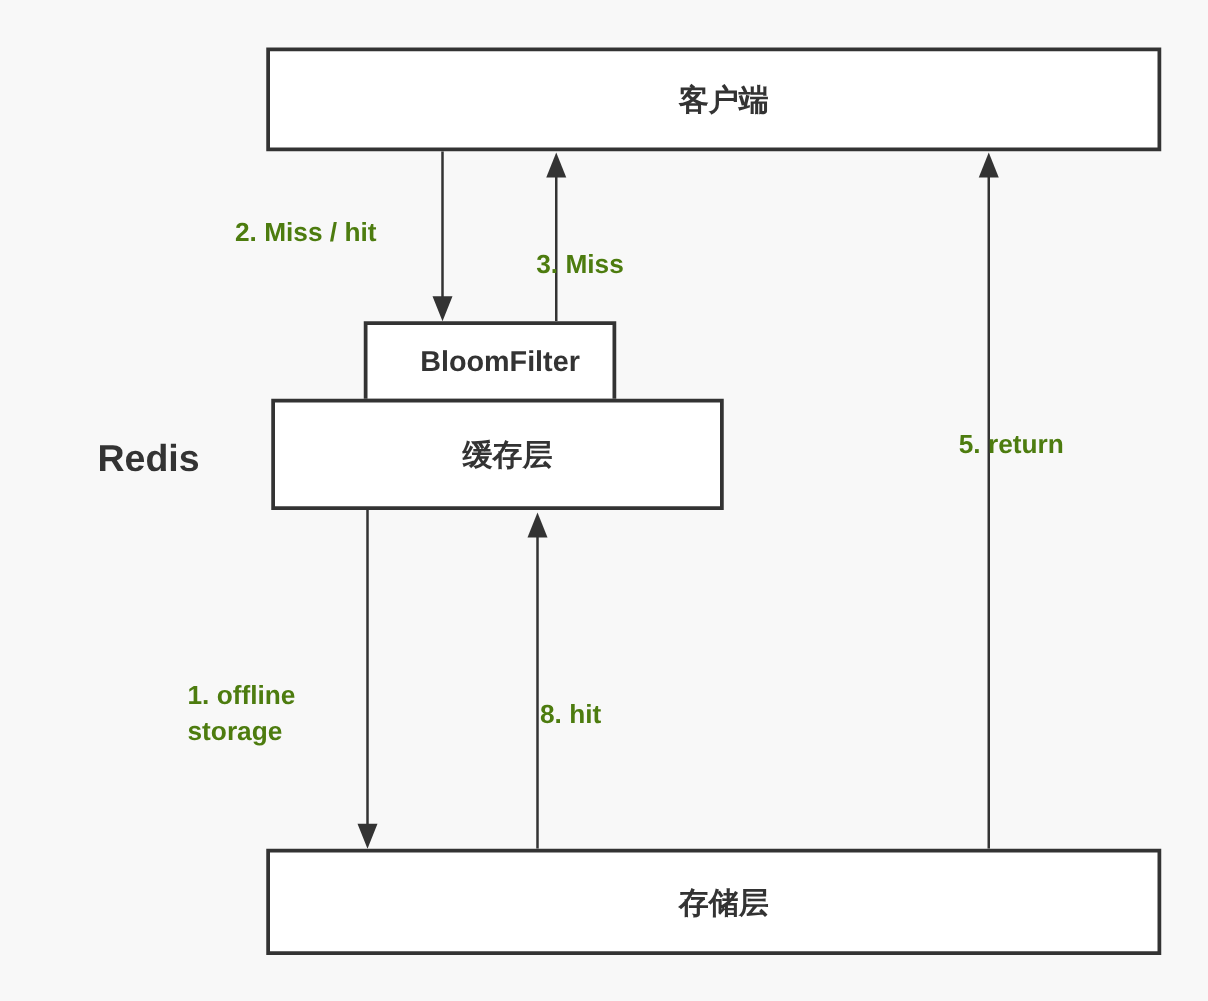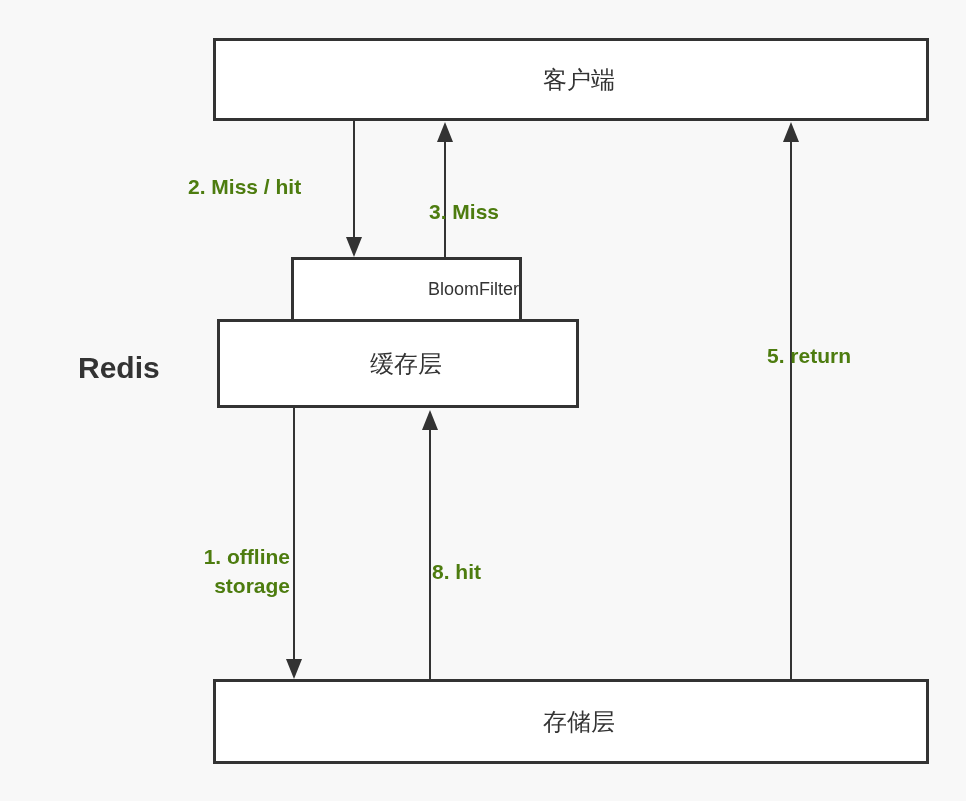--- a/index.html
+++ b/index.html
@@ -4,40 +4,40 @@
 <style>
   html,body{margin:0;padding:0;background:#f8f8f8;}
   .canvas{
     position:relative;width:966px;height:801px;background:#f8f8f8;
     font-family:"Liberation Sans","DejaVu Sans",sans-serif;color:#333;
     overflow:hidden;
   }
   .node{
     position:absolute;box-sizing:border-box;background:#fff;
     border:3px solid #333;display:flex;align-items:center;justify-content:center;
-    font-weight:400;
+    font-weight:700;
     padding-left:16px;
   }
   .node-label{white-space:nowrap;}
   .layer{position:absolute;left:0;top:0;width:0;height:0;overflow:visible;}
   .vline{position:absolute;width:2px;background:#333;}
   .head{position:absolute;width:0;height:0;}
   .head-down{border-left:8px solid transparent;border-right:8px solid transparent;border-top:20px solid #333;}
   .head-up{border-left:8px solid transparent;border-right:8px solid transparent;border-bottom:20px solid #333;}
   .elabel{
     position:absolute;font-weight:700;font-size:21px;line-height:27px;
     white-space:nowrap;color:#4d7c0f;
   }
-  .elabel-multiline{white-space:normal;text-align:right;line-height:29px;}
+  .elabel-multiline{white-space:normal;text-align:left;line-height:29px;}
   .elabel-multiline span{display:block;}
   .side-label{position:absolute;font-weight:700;font-size:30px;line-height:36px;color:#333;}
 
   
   .node-client {left:213px;top:38px;width:716px;height:83px;font-size:24px;}
-  .node-bloom  {left:291px;top:257px;width:231px;height:65px;font-size:18px;z-index:1;justify-content:flex-end;}
+  .node-bloom  {left:291px;top:257px;width:202px;height:65px;font-size:23px;z-index:1;}
   .node-cache  {left:217px;top:319px;width:362px;height:89px;font-size:24px;z-index:2;}
   .node-storage{left:213px;top:679px;width:716px;height:85px;font-size:24px;}
 
   
   .lbl-step2{left:188px;top:173px;}
   .lbl-step3{left:429px;top:198px;}
   .lbl-step5{left:767px;top:342px;}
   .lbl-step4{left:432px;top:558px;}
   .lbl-step1{left:150px;top:542px;width:140px;}
   .lbl-redis{left:78px;top:336px;margin-top:14px;}

